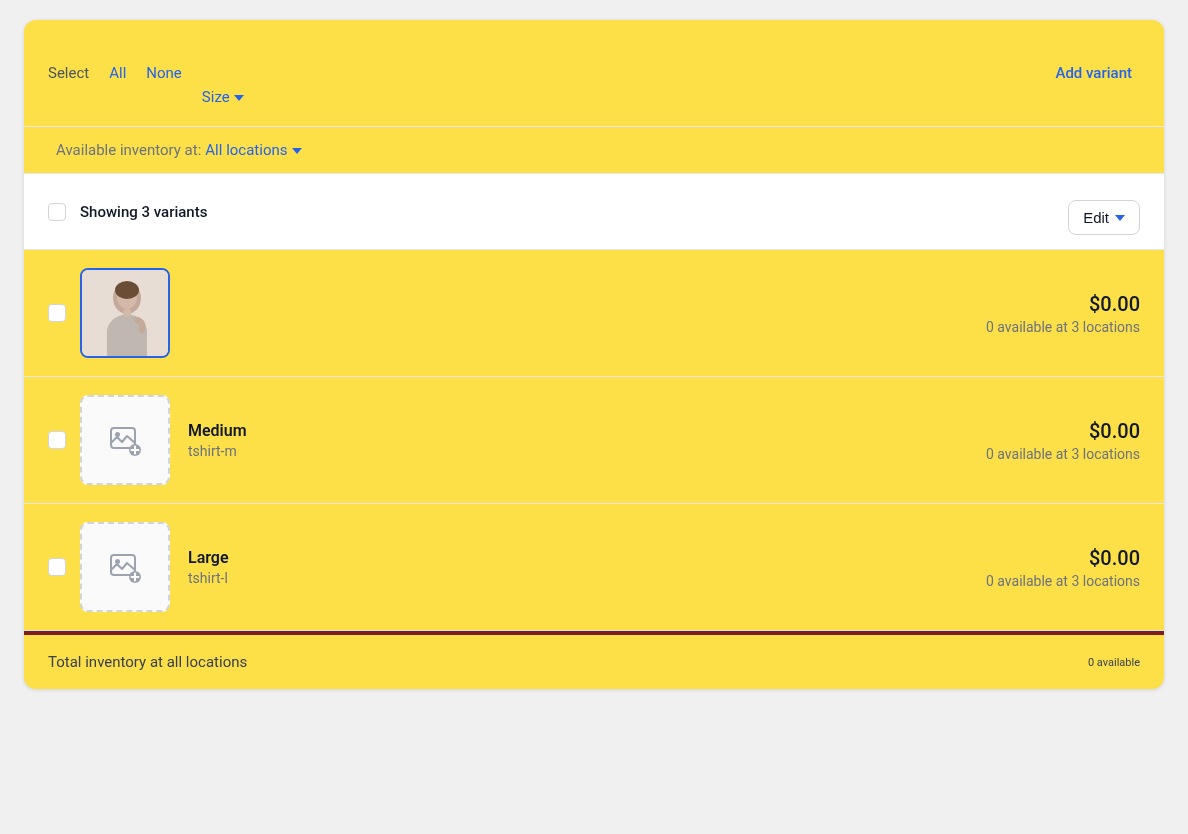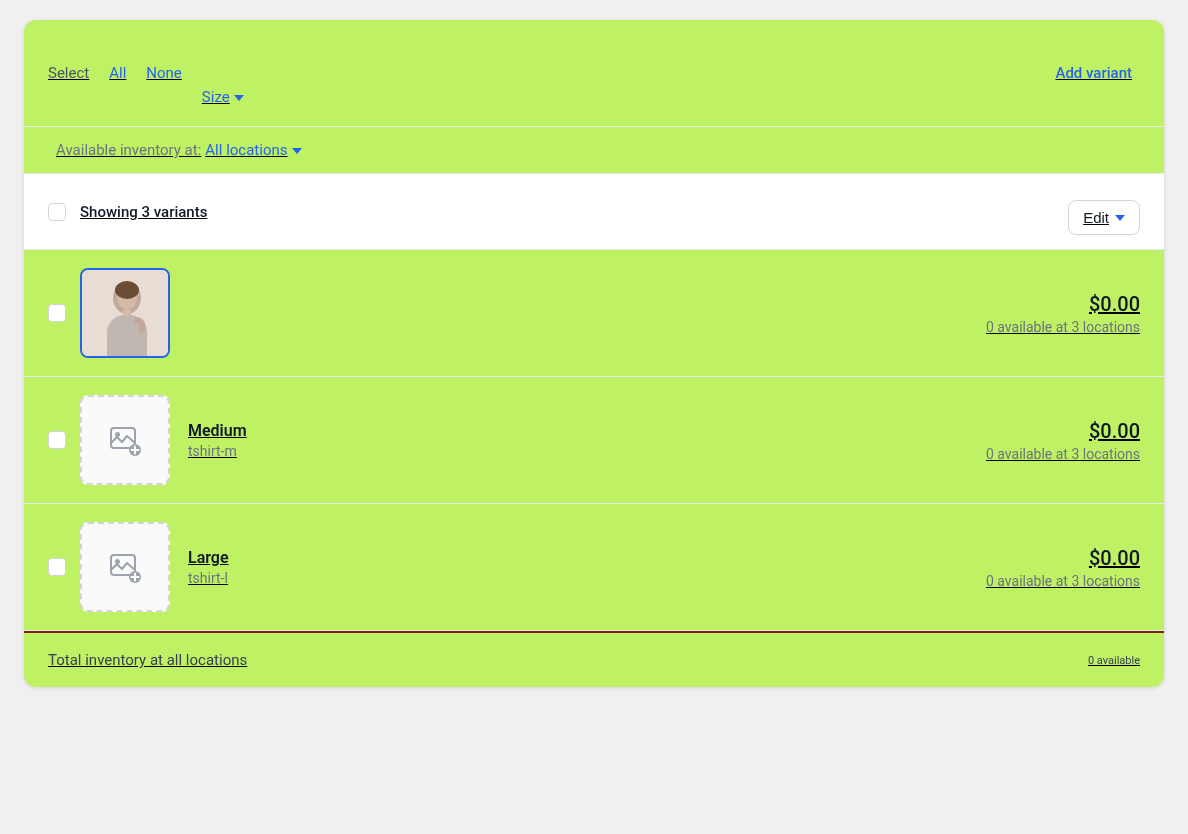--- a/index.html
+++ b/index.html
@@ -6,26 +6,25 @@
     body {
       background: #f0f0f0;
       font-family: -apple-system, BlinkMacSystemFont, 'Segoe UI', Roboto, sans-serif;
       display: flex;
       justify-content: center;
       align-items: flex-start;
       min-height: 100vh;
       padding: 20px;
     }
     .card {
-      background: #bef264;
+      background: #fde047;
       border-radius: 12px;
       box-shadow: 0 1px 4px rgba(0,0,0,0.12);
       width: 1140px;
       overflow: hidden;
-      text-decoration: underline;
     }
     
     .toolbar {
       display: flex;
       align-items: center;
       padding: 16px 24px;
       border-bottom: 1px solid #e5e7eb;
       gap: 4px;
     }
     .toolbar-label {
@@ -209,21 +208,21 @@
     .variant-stock {
       font-size: 14px;
       color: #6b7280;
     }
 
     
     .total-row {
       display: flex;
       align-items: center;
       padding: 18px 24px;
-      border-top: 2px solid #7f1d1d;
+      border-top: 4px solid #7f1d1d;
     }
     .total-label {
       flex: 1;
       font-size: 15px;
       color: #374151;
     }
     .total-value {
       font-size: 11px;
       color: #374151;
     }

